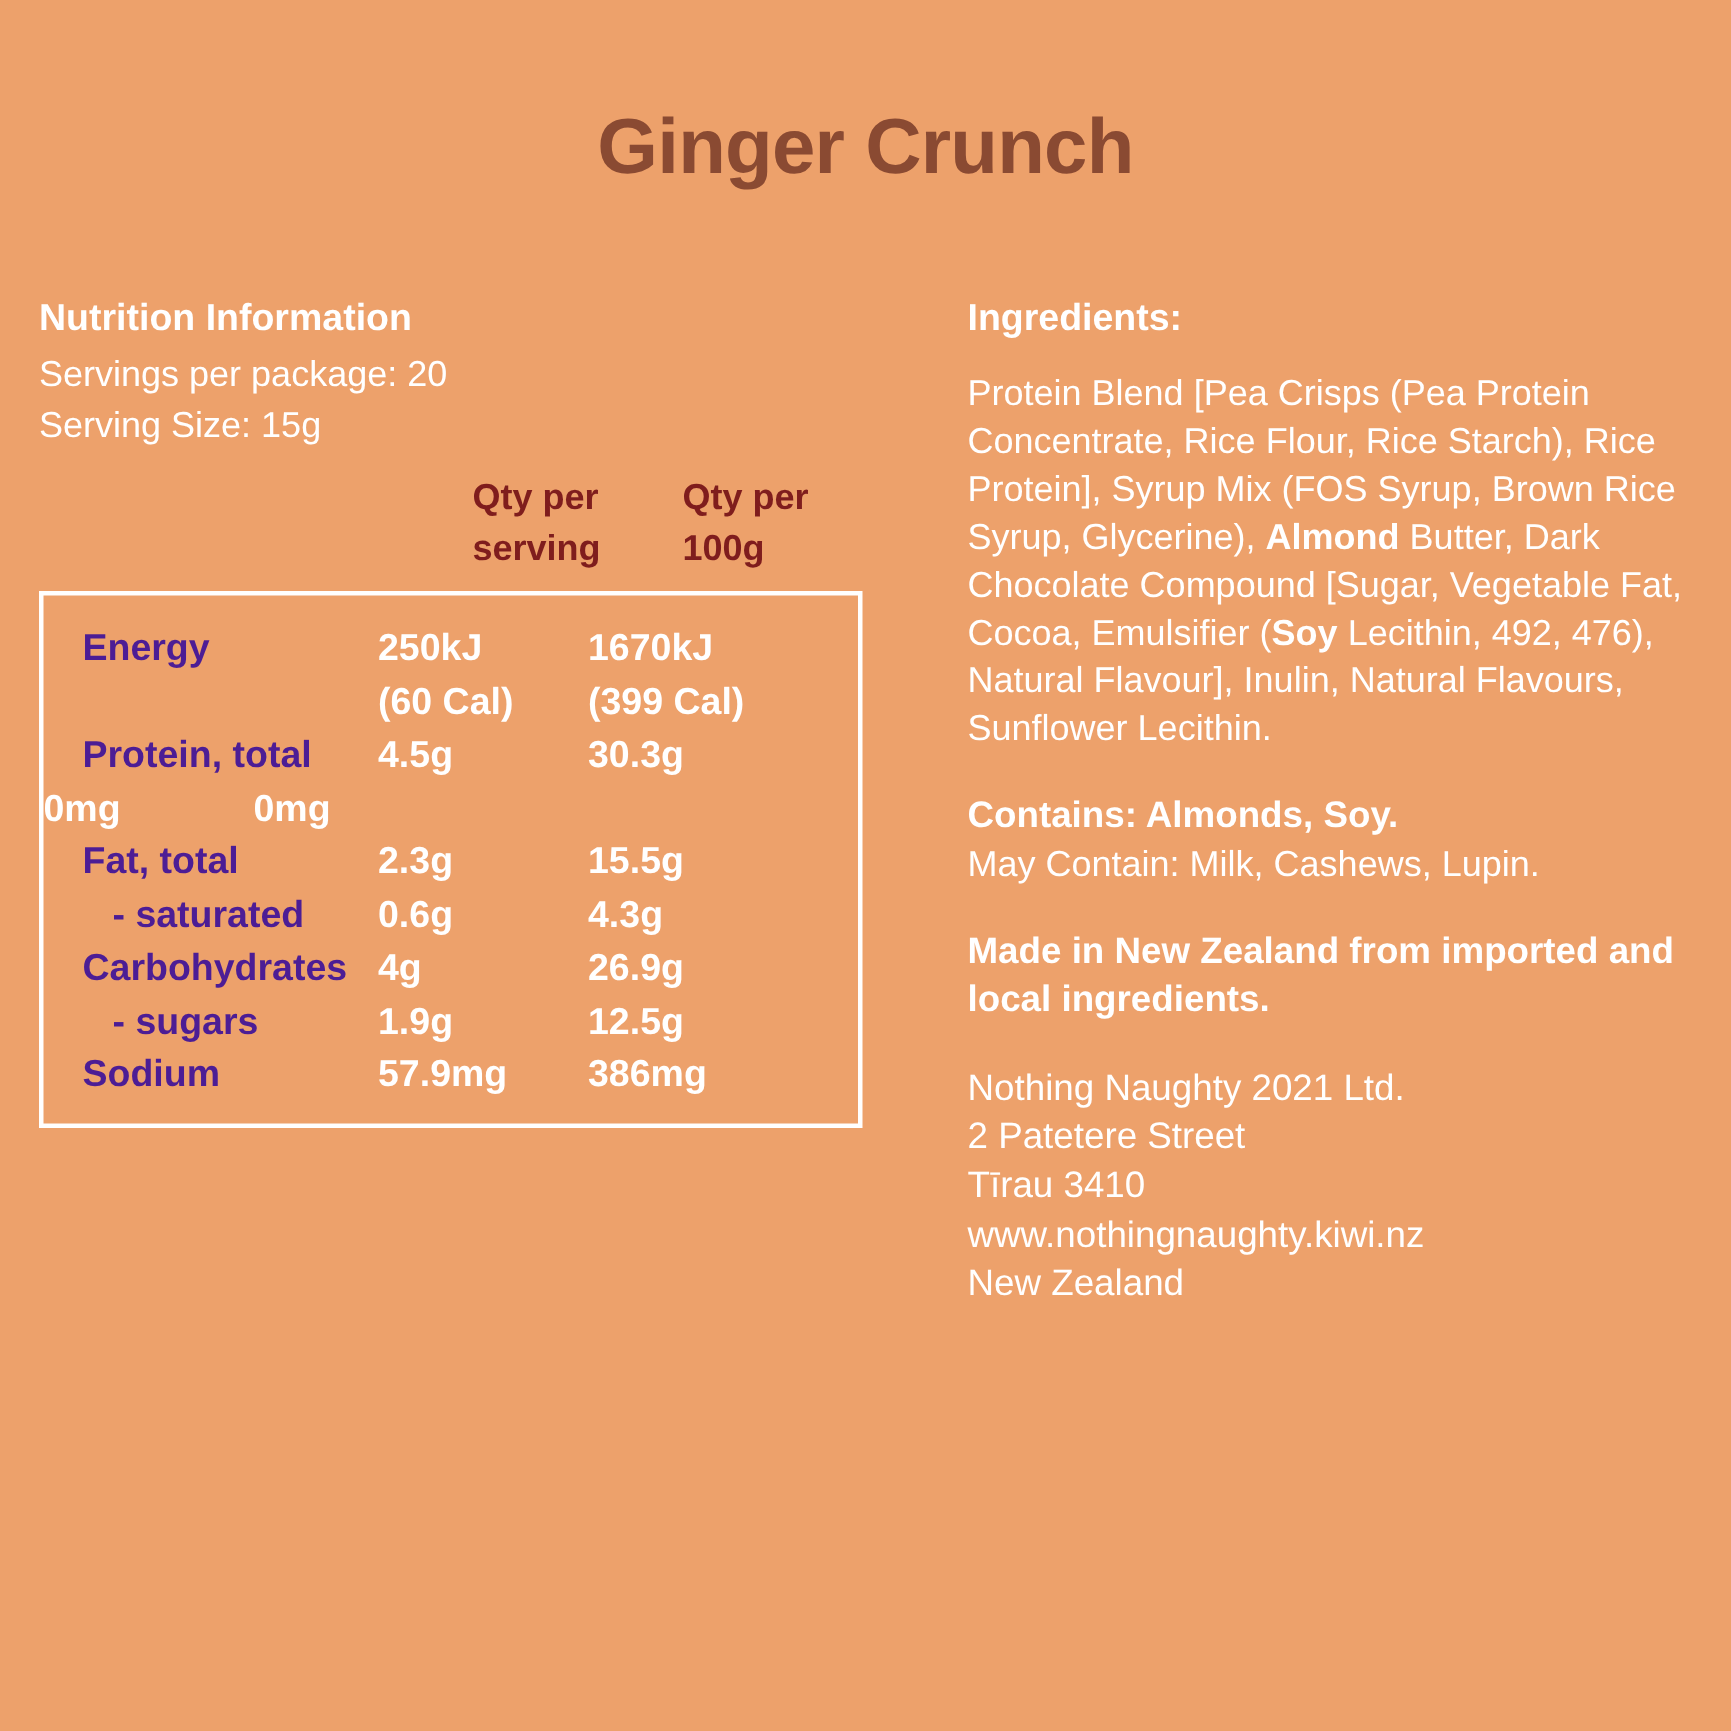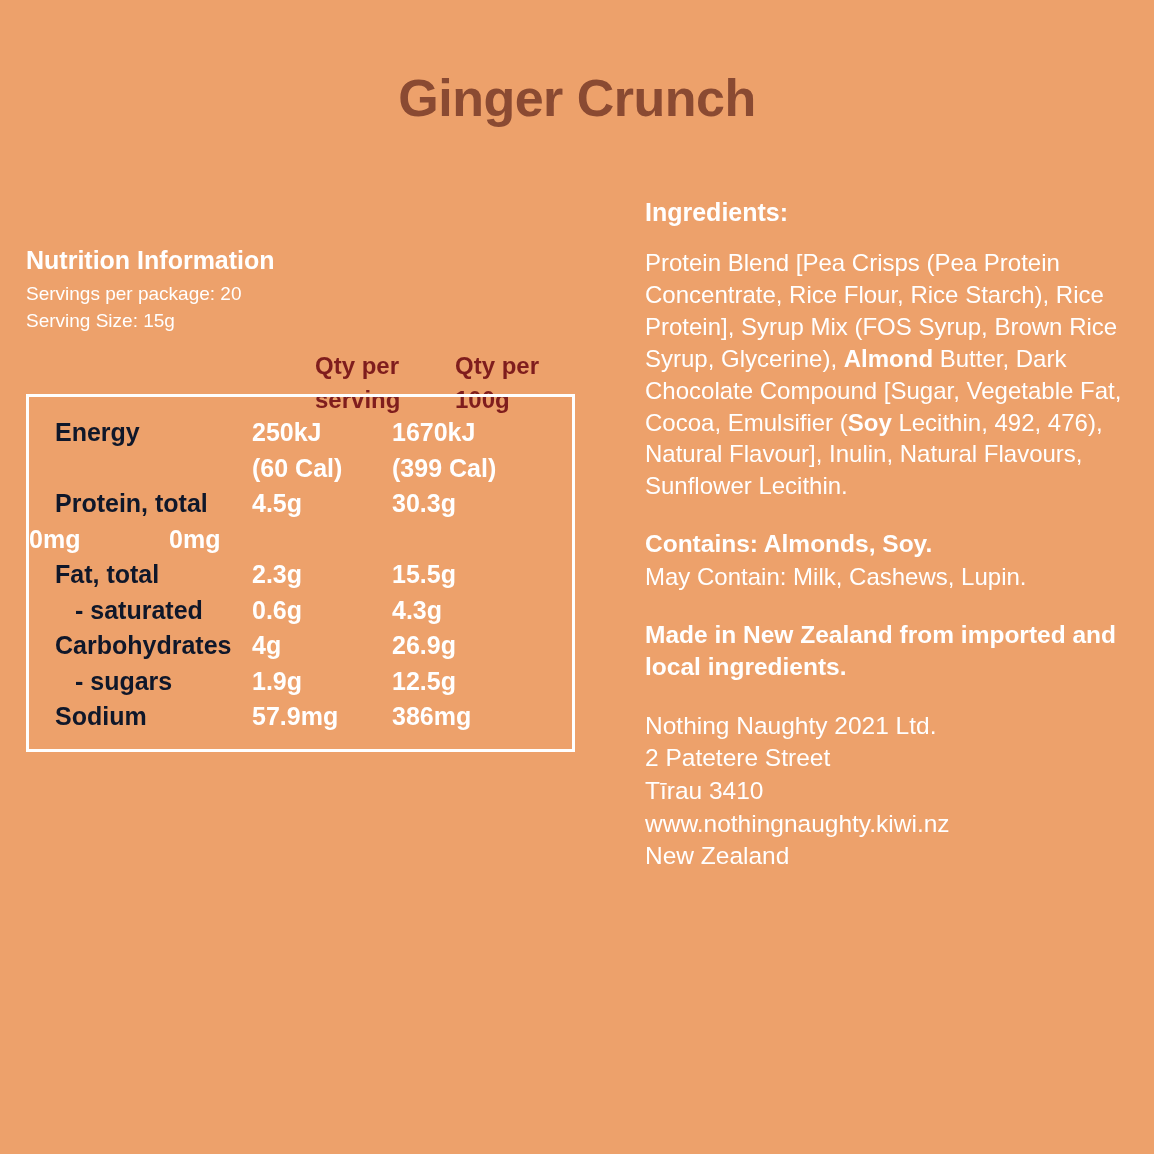--- a/index.html
+++ b/index.html
@@ -37,24 +37,23 @@
     position: absolute;
     left: 26px;
     top: 198px;
     width: 560px;
   }
   .nut-heading {
     font-size: 25px;
     font-weight: bold;
     color: #ffffff;
     margin-bottom: 6px;
-    margin-top: 48px;
   }
   .nut-line {
-    font-size: 19px;
+    font-size: 24px;
     color: #ffffff;
     line-height: 1.42;
     font-weight: normal;
   }
   .col-heads {
     position: relative;
     height: 84px;
     margin-top: 14px;
   }
   .col-head {
@@ -86,21 +85,21 @@
   .row {
     display: flex;
     align-items: flex-start;
     line-height: 1.42;
   }
   .cell-label {
     width: 223px;
     padding-left: 26px;
     box-sizing: border-box;
     font-size: 25px;
-    color: #0f172a;
+    color: #4c1d95;
   }
   .cell-label.bold { font-weight: bold; }
   .cell-label.indent { padding-left: 46px; }
   .cell-val {
     width: 140px;
     font-size: 25px;
     color: #ffffff;
   }
   .cell-val.bold { font-weight: bold; }
 

